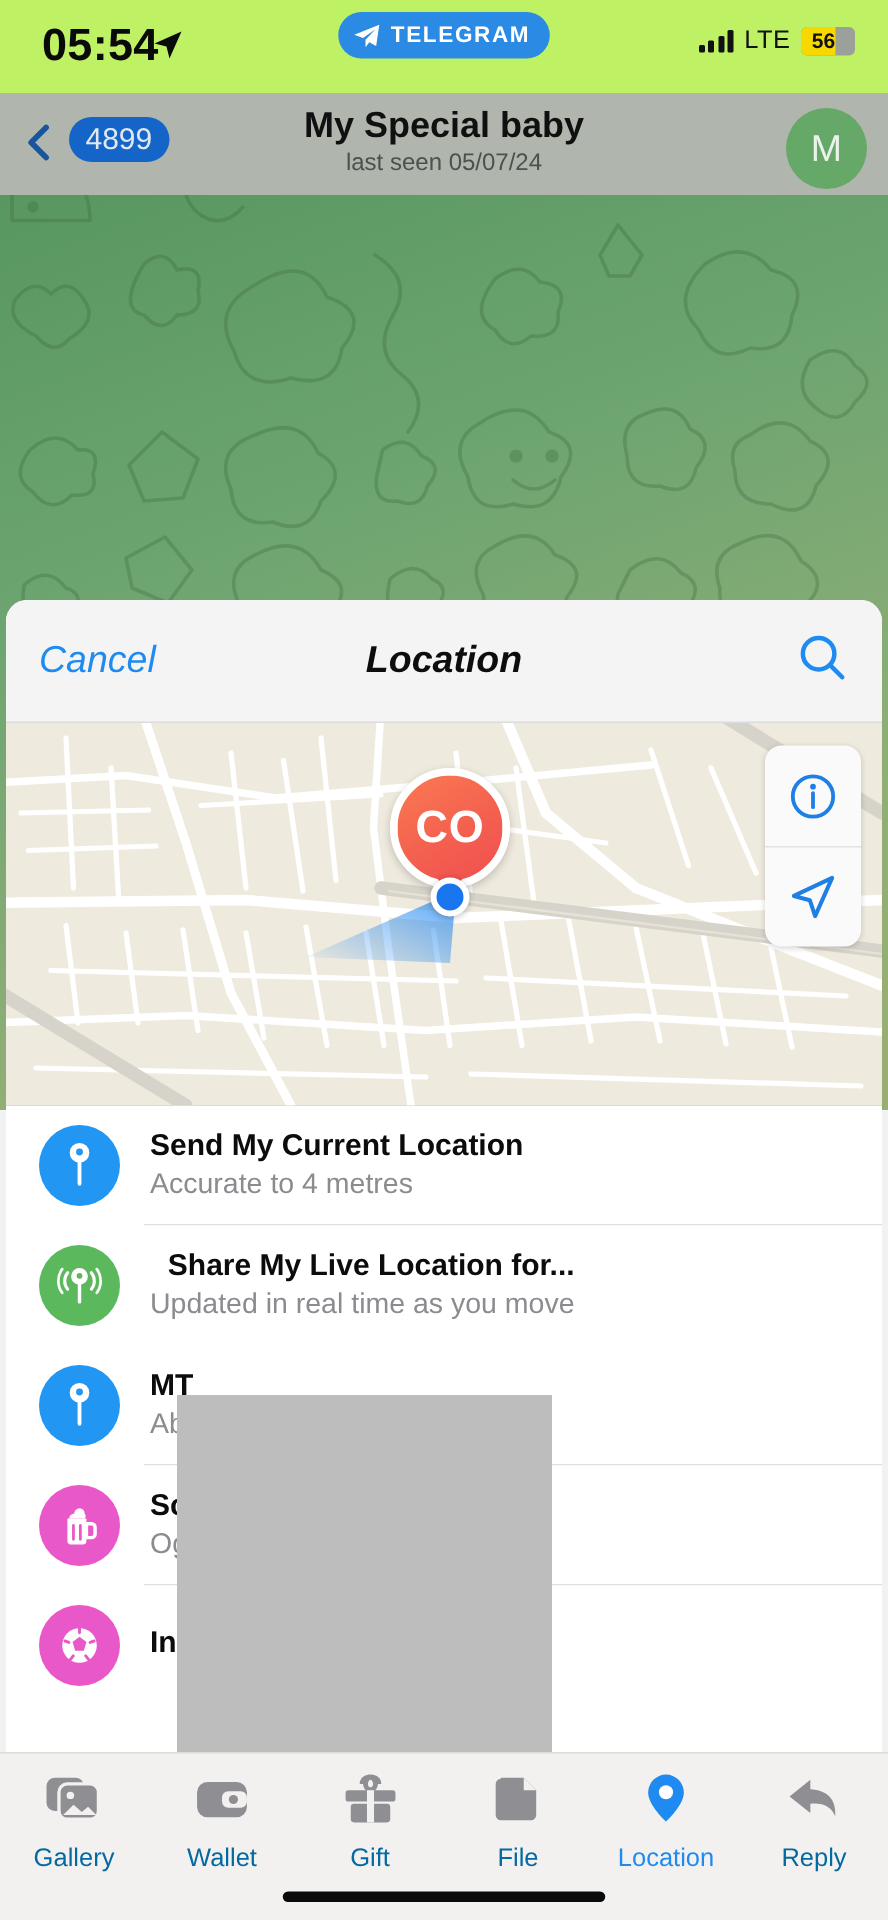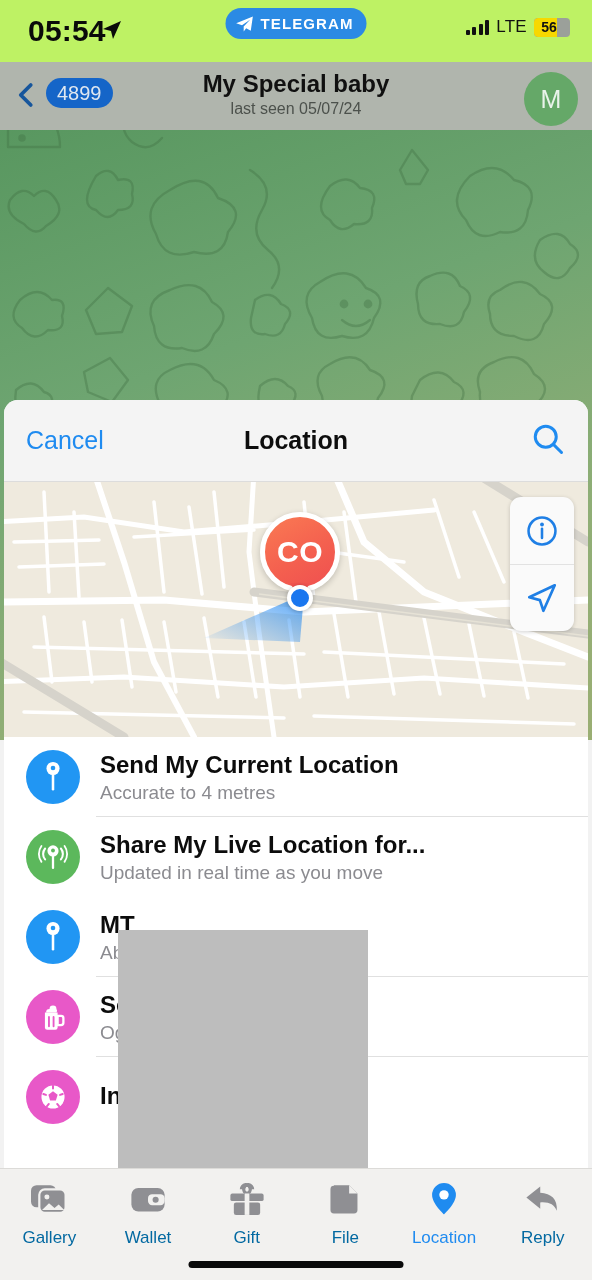--- a/index.html
+++ b/index.html
@@ -83,21 +83,21 @@
   }
 
   
   .sheet {
     position: absolute; left: 4px; top: 400px; width: 584px; height: 768px;
     background: #fff; border-radius: 14px 14px 0 0; overflow: hidden; z-index: 7;
   }
   .sheet-header {
     position: relative; height: 82px; background: #f4f4f4;
     border-bottom: 1px solid #dcdcdc;
-    display: flex; align-items: center; padding: 0 22px;
+    display: flex; align-items: center; padding: 0 22px; font-style: italic;
   }
   .cancel-btn { font-size: 25px; color: #1f8bf0; }
   .sheet-title {
     position: absolute; left: 0; right: 0; text-align: center;
     font-size: 25px; font-weight: 700; color: #0d0d0d;
   }
   .search-btn { margin-left: auto; position: relative; z-index: 2; }
 
   
   .map { position: relative; width: 584px; height: 255px; background: #c2410c; overflow: hidden; }
@@ -135,21 +135,21 @@
     padding: 0 0 0 22px; height: 80px; background: #fff;
   }
   .opt-row .divider {
     position: absolute; left: 92px; right: 0; bottom: 0; height: 1px; background: #e0e0e0;
   }
   .icon-circle {
     width: 54px; height: 54px; border-radius: 50%; flex: 0 0 54px;
     display: flex; align-items: center; justify-content: center;
   }
   .opt-texts { min-width: 0; }
-  .opt-title { font-size: 24px; font-weight: 600; color: #0c0c0c; white-space: nowrap; text-align: right; }
+  .opt-title { font-size: 20px; font-weight: 600; color: #0c0c0c; white-space: nowrap; text-align: right; }
   .opt-sub { font-size: 19px; color: #8b8b90; margin-top: 3px; white-space: nowrap; }
 
   .section-head {
     height: 48px; background: #f4f4f4; border-top: 1px solid #e0e0e0;
     border-bottom: 1px solid #e0e0e0; display: flex; align-items: center; padding: 0 22px;
   }
   .section-head span {
     font-size: 18px; color: #8b8b90; letter-spacing: .6px;
   }
 

